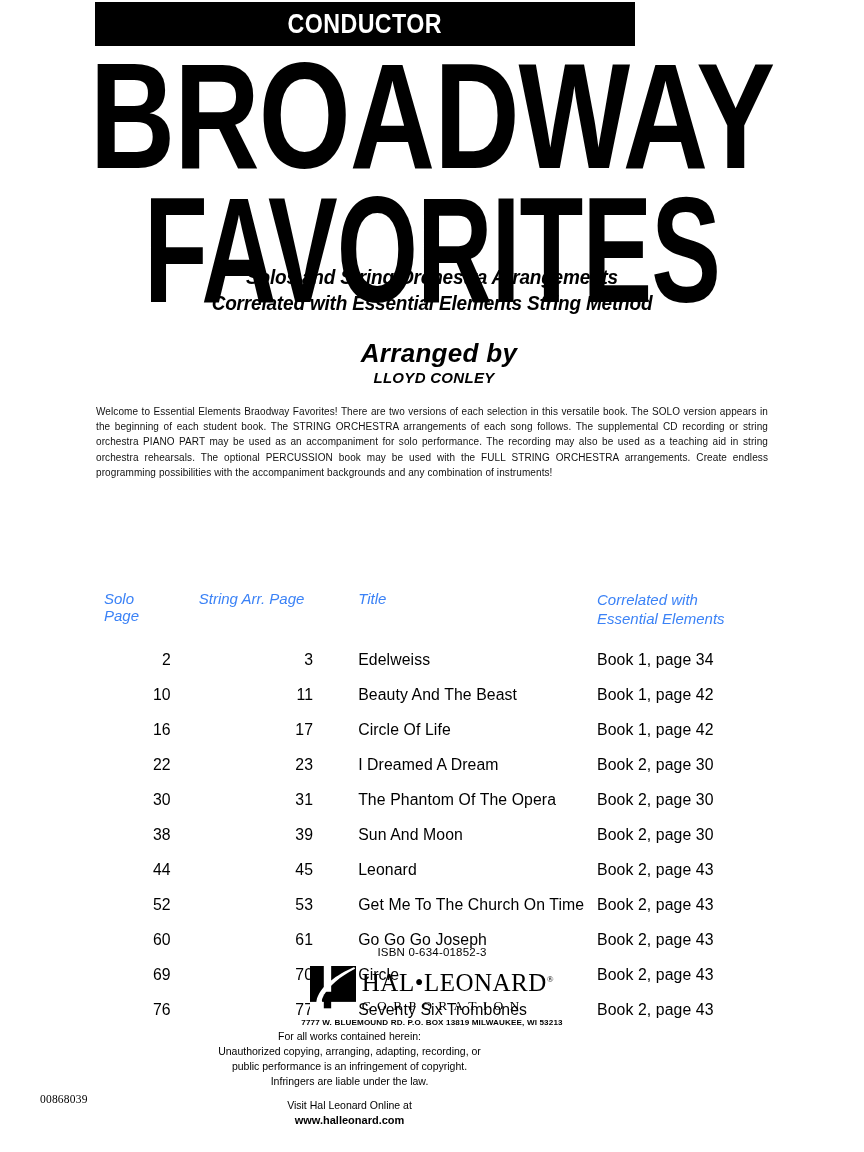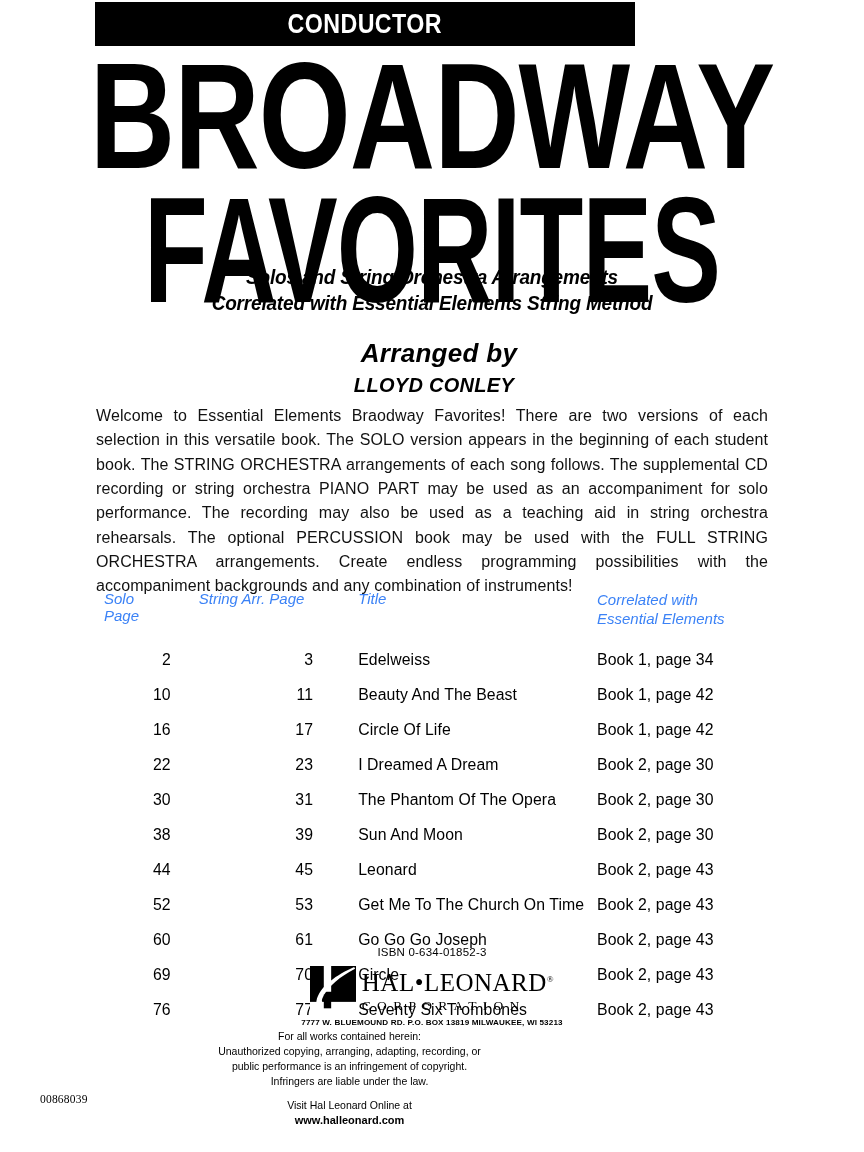--- a/index.html
+++ b/index.html
@@ -113,35 +113,34 @@
     font-style: italic;
     font-size: 26px;
     display: block;
     letter-spacing: 0.3px;
     padding-left: 14px;
   }
   .arranger-name {
     font-family: "Liberation Sans", sans-serif;
     font-weight: bold;
     font-style: italic;
-    font-size: 20px;
+    font-size: 15px;
     display: block;
-    margin-top: 5px;
     letter-spacing: 0.3px;
     padding-left: 4px;
   }
 
   
   .intro-paragraph {
     position: absolute;
     left: 96px;
     top: 404px;
     width: 672px;
     font-family: "Liberation Sans", sans-serif;
-    font-size: 16px;
+    font-size: 10px;
     line-height: 1.52;
     text-align: justify;
     letter-spacing: 0.1px;
     color: #111111;
   }
 
   
   .contents {
     position: absolute;
     left: 96px;

